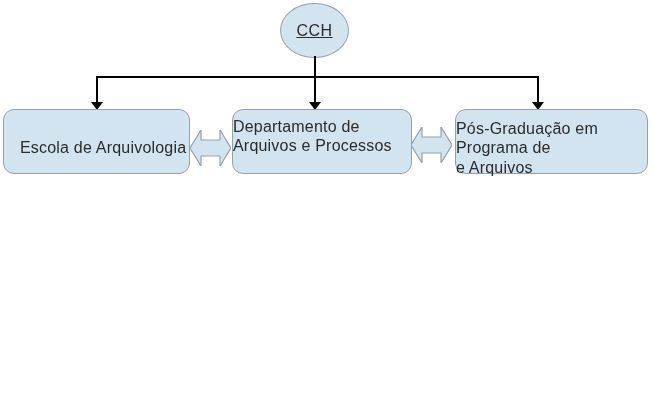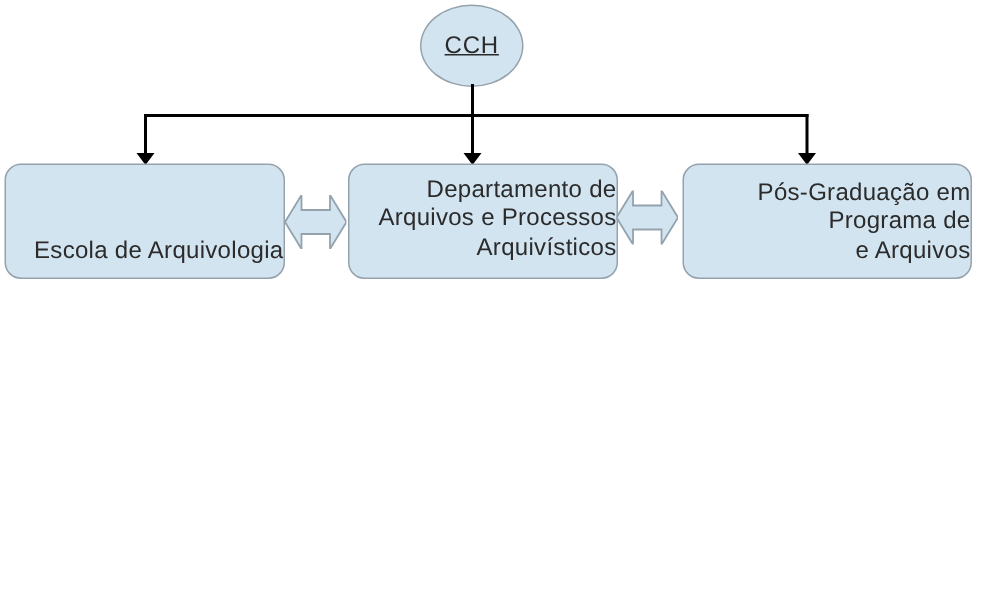--- a/index.html
+++ b/index.html
@@ -38,33 +38,33 @@
     position:absolute;width:0;height:0;
     border-left:6px solid transparent;
     border-right:6px solid transparent;
     border-top:8px solid var(--connector);
   }
   .ah-left{left:91px;top:102px;}
   .ah-center{left:309px;top:102px;}
   .ah-right{left:532px;top:102px;}
   
   .node-box{
-    position:absolute;top:109px;height:77px;
+    position:absolute;top:109px;height:65px;
     background:var(--node-fill);
     border:1px solid var(--node-border);
     border-radius:11px;
     box-sizing:border-box;
-    text-align:right;
+    text-align:left;
     font-size:16px;line-height:19.4px;letter-spacing:0.2px;
   }
   .box-1{left:3px;width:187px;}
   .box-2{left:232px;width:180px;}
   .box-3{left:455px;width:193px;}
   .box-text{position:absolute;left:0;right:0;}
-  .box-1 .box-text{top:48px;}
+  .box-1 .box-text{top:28px;margin-left:16px;}
   .box-2 .box-text{top:7px;}
   .box-3 .box-text{top:9px;height:64px;overflow:hidden;}
   .box-text span{display:block;}
   
   .darrow{position:absolute;}
   .da-1{left:190px;top:130px;}
   .da-2{left:411px;top:127px;}
   .darrow path{
     fill:var(--node-fill);
     stroke:var(--node-border);
@@ -95,21 +95,20 @@
   </div>
 
   <svg class="darrow da-1" width="41" height="36" viewBox="0 0 41 36">
     <path d="M0,18 L11,0 L11,10 L30,10 L30,0 L41,18 L30,36 L30,26 L11,26 L11,36 Z"></path>
   </svg>
 
   <div class="node-box box-2">
     <div class="box-text">
       <span>Departamento de</span>
       <span>Arquivos e Processos</span>
-      <span>Arquivísticos</span>
     </div>
   </div>
 
   <svg class="darrow da-2" width="41" height="36" viewBox="0 0 41 36">
     <path d="M0,18 L11,0 L11,10 L30,10 L30,0 L41,18 L30,36 L30,26 L11,26 L11,36 Z"></path>
   </svg>
 
   <div class="node-box box-3">
     <div class="box-text">
       <span>Pós-Graduação em</span>

